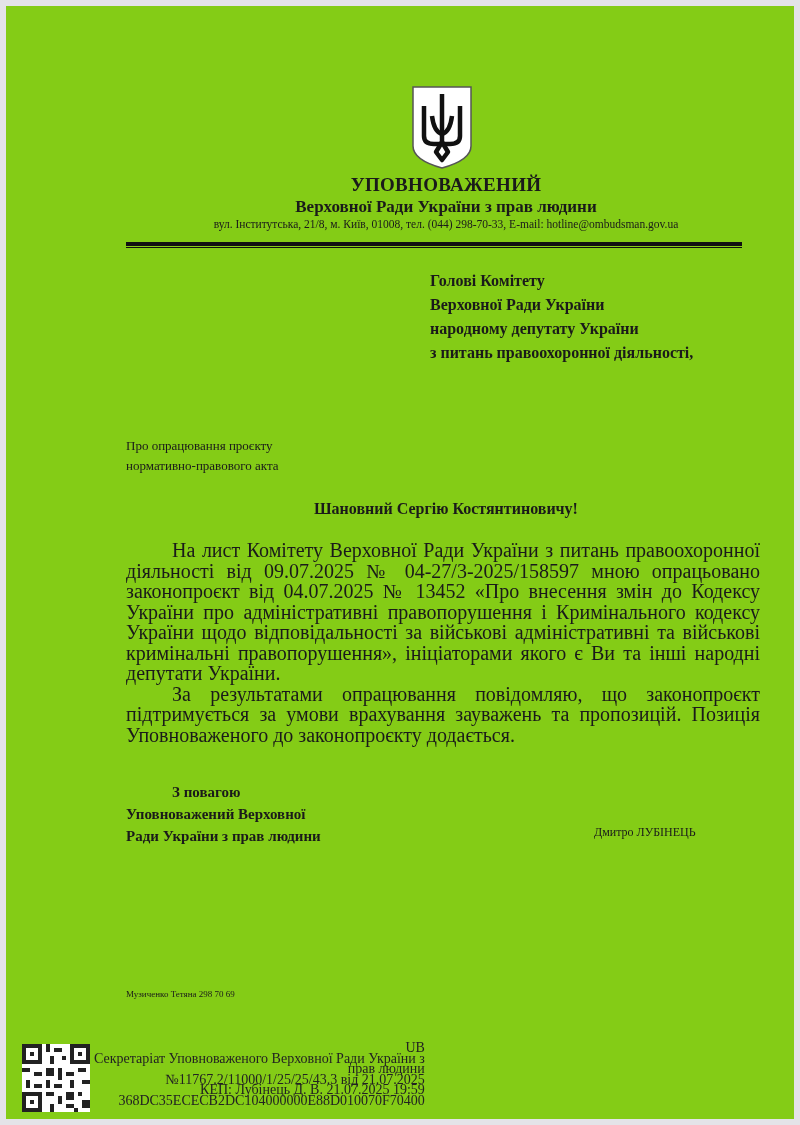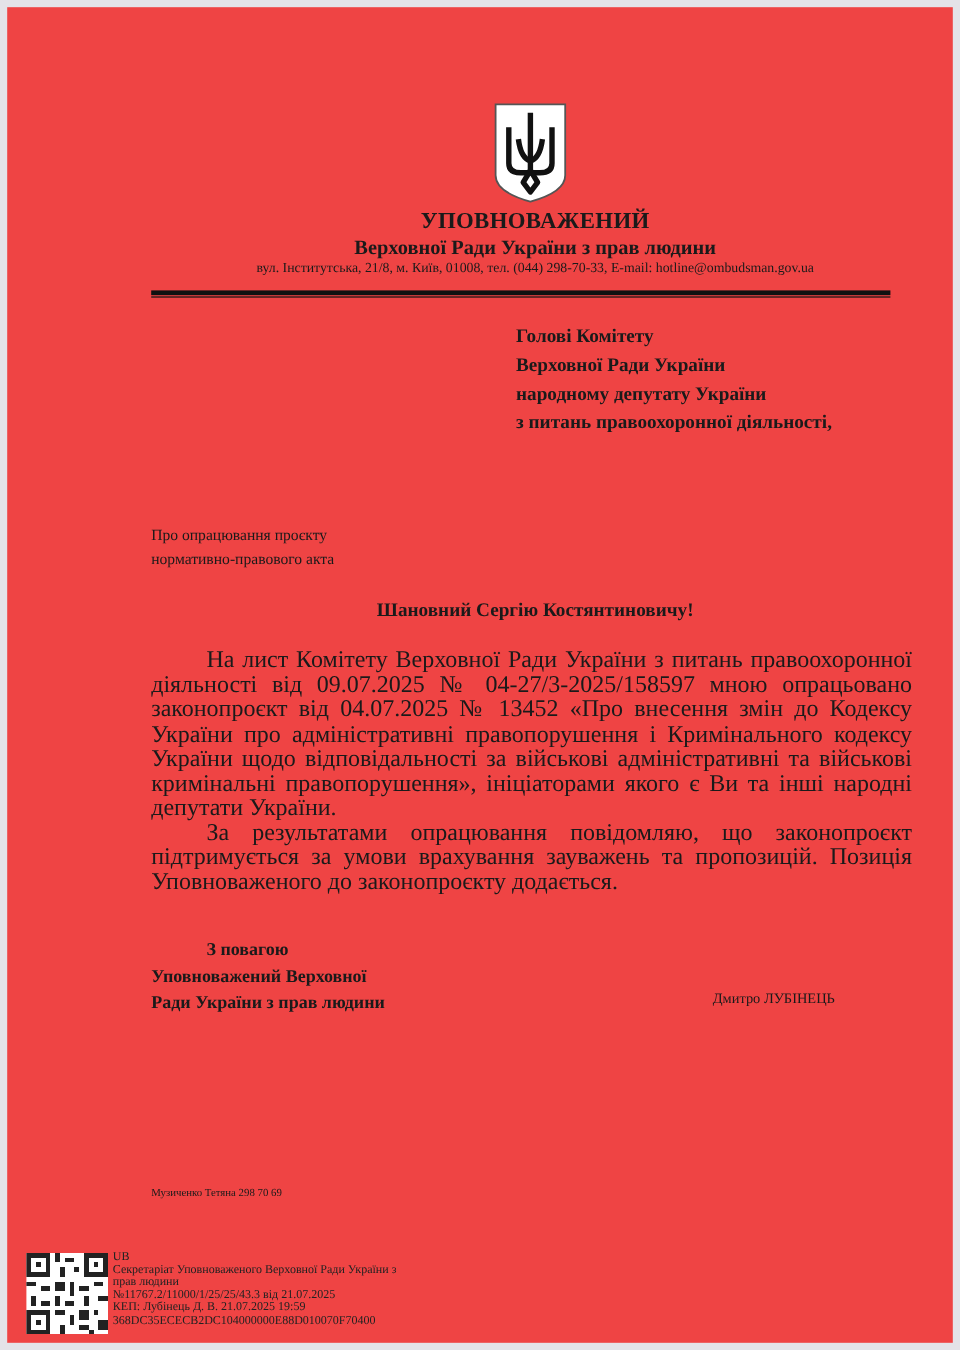--- a/index.html
+++ b/index.html
@@ -3,41 +3,41 @@
 <meta charset="utf-8">
 <style>
   html, body { margin: 0; padding: 0; }
   body {
     width: 800px; height: 1125px; position: relative; overflow: hidden;
     background: #e4e3e8;
     font-family: "Liberation Serif", serif; color: #1a1a1a;
   }
   .page {
     position: absolute; left: 6px; top: 6px; width: 788px; height: 1113px;
-    background: #ef4444;
+    background: #84cc16;
   }
   .abs { position: absolute; }
   .coat { left: 404px; top: 78px; width: 64px; height: 86px; }
   .h-title { left: 0; width: 880px; top: 168px; text-align: center; font-weight: bold; font-size: 19px; letter-spacing: 0.3px; }
   .h-title2 { left: 0; width: 880px; top: 191px; text-align: center; font-weight: bold; font-size: 17px; }
   .h-addr { left: 0; width: 880px; top: 212px; text-align: center; font-size: 11.5px; }
   .rule-thick { left: 120px; top: 236px; width: 616px; height: 4px; background: #111; }
   .rule-thin { left: 120px; top: 241px; width: 616px; height: 1px; background: #111; }
   .addressee { left: 424px; top: 263px; font-weight: bold; font-size: 16px; line-height: 24px; }
   .addressee .gap { height: 24px; }
   .subject { left: 120px; top: 430px; font-weight: normal; font-size: 13px; line-height: 20px; }
   .greeting { left: 0; width: 880px; top: 494px; text-align: center; font-weight: bold; font-size: 16px; }
   .body { left: 120px; top: 534px; width: 634px; font-size: 20px; line-height: 20.5px; text-align: justify; }
   .body p { margin: 0; text-indent: 46px; }
   .sign-left { left: 120px; top: 775px; font-weight: bold; font-size: 15px; line-height: 22px; }
   .sign-left .indent { padding-left: 46px; }
   .sign-name { left: 588px; top: 819px; font-weight: normal; font-size: 12px; }
   .executor { left: 120px; top: 983px; font-size: 9px; }
   .qr { left: 16px; top: 1038px; width: 68px; height: 68px; }
-  .stamp { left: 88px; top: 1037px; font-size: 10px; line-height: 10.5px; color: #222; }
+  .stamp { left: 88px; top: 1037px; font-size: 14px; line-height: 10.5px; color: #222; text-align: right; }
 </style>
 </head>
 <body>
 
 <div class="page">
 
   <svg class="abs coat" viewBox="0 0 64 86">
     <path d="M3 3 H61 V62 Q61 76 32 84 Q3 76 3 62 Z" fill="#fff" stroke="#555" stroke-width="1.5"></path>
     <g fill="none" stroke="#111" stroke-width="4.5" stroke-linejoin="round">
       <path d="M32 10 V58"></path>

